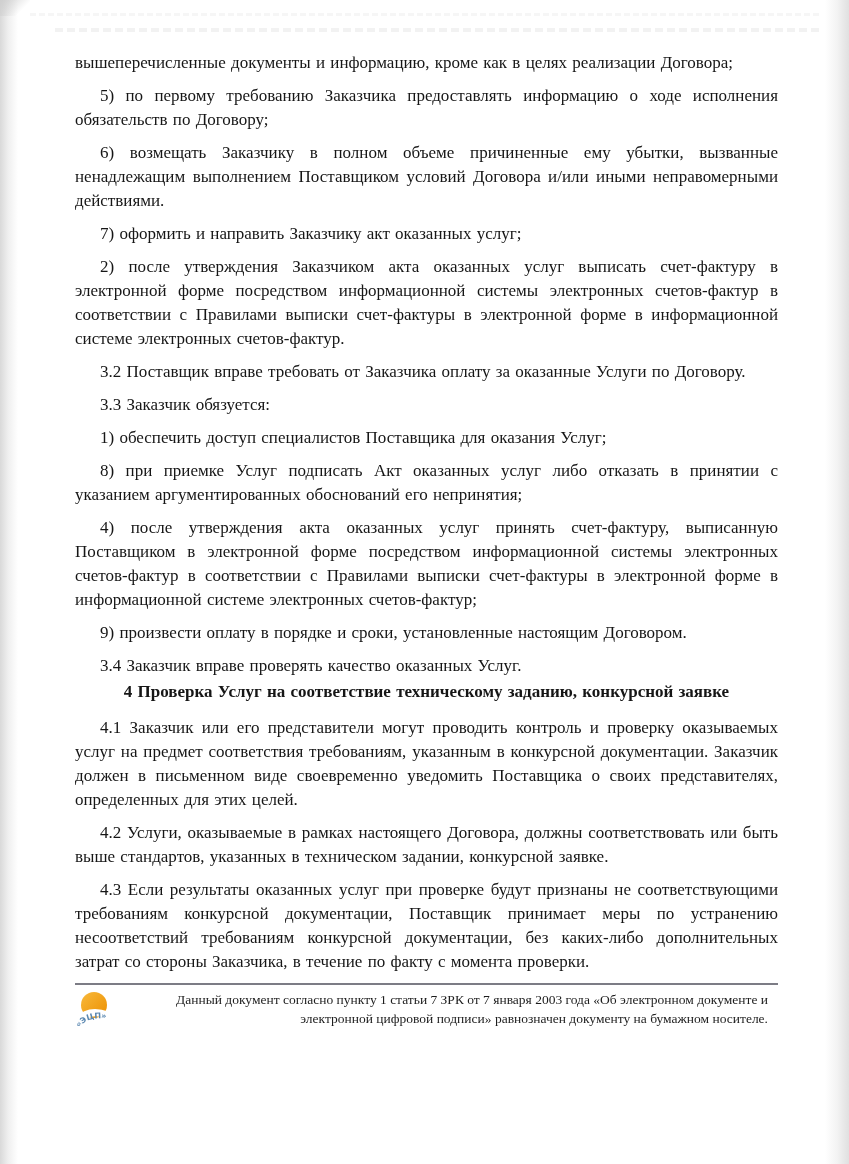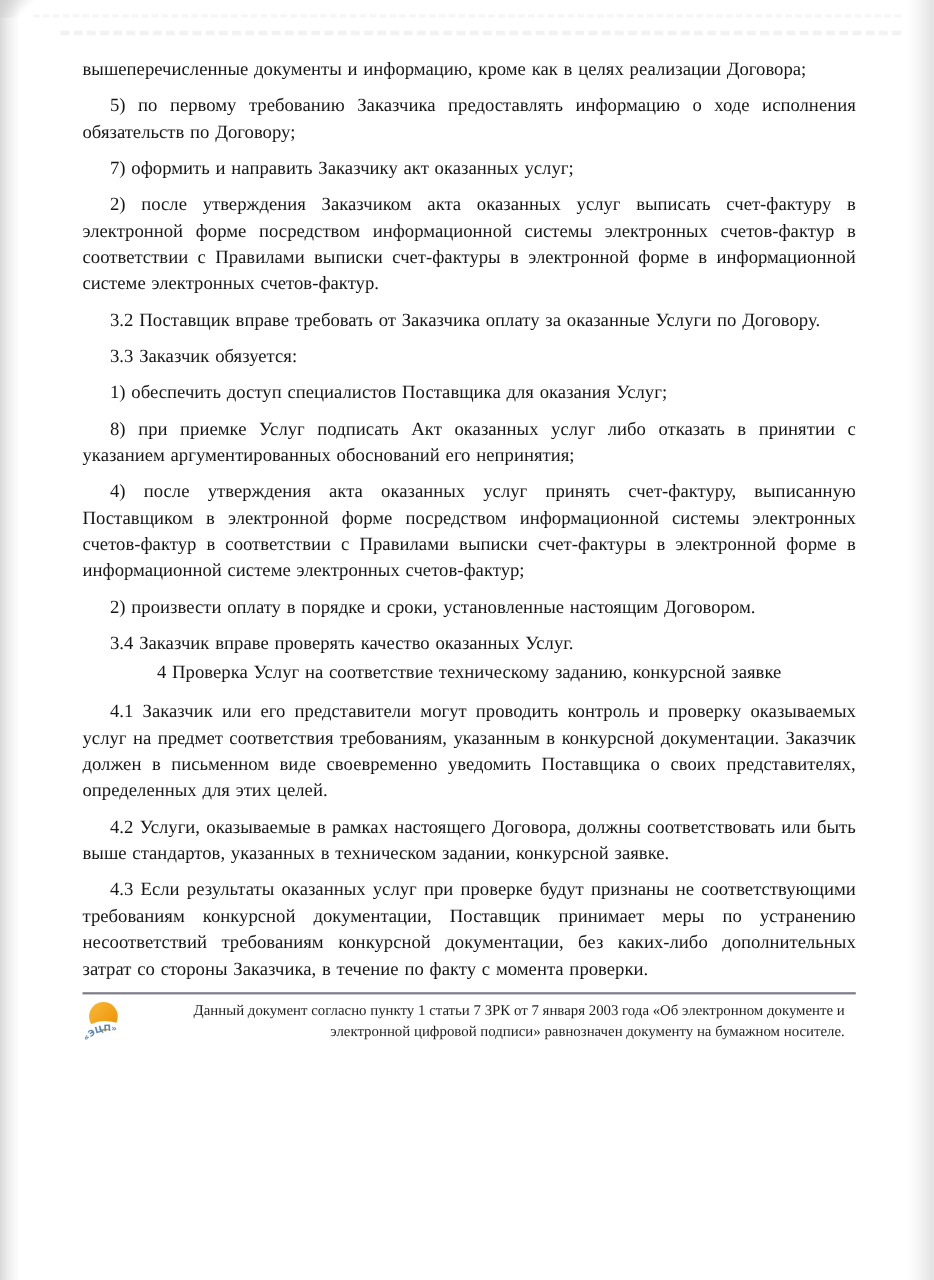--- a/index.html
+++ b/index.html
@@ -52,21 +52,21 @@
     margin: 0 0 9px 0;
     text-align: justify;
     text-indent: 25px;
     word-spacing: 1px;
   }
   p.para.noindent { text-indent: 0; }
   p.para.tight { margin-bottom: 2px; }
   p.para.heading {
     text-align: center;
     text-indent: 0;
-    font-weight: normal;
+    font-weight: bold;
     margin-bottom: 12px;
   }
   .rule {
     margin: 8px 0 4px 0;
     border: none;
     border-top: 2px solid #7c7c85;
     height: 0;
   }
   .footer {
     display: flex;
@@ -91,28 +91,29 @@
 <body>
 
 <div class="page">
 
   <div class="pagebreak-1"></div>
   <div class="pagebreak-2"></div>
 
   <div class="content">
     <p class="para noindent">вышеперечисленные документы и информацию, кроме как в целях реализации Договора;</p>
     <p class="para">5) по первому требованию Заказчика предоставлять информацию о ходе исполнения обязательств по Договору;</p>
+    <p class="para">6) возмещать Заказчику в полном объеме причиненные ему убытки, вызванные ненадлежащим выполнением Поставщиком условий Договора и/или иными неправомерными действиями.</p>
     <p class="para">7) оформить и направить Заказчику акт оказанных услуг;</p>
     <p class="para">2) после утверждения Заказчиком акта оказанных услуг выписать счет-фактуру в электронной форме посредством информационной системы электронных счетов-фактур в соответствии с Правилами выписки счет-фактуры в электронной форме в информационной системе электронных счетов-фактур.</p>
     <p class="para">3.2 Поставщик вправе требовать от Заказчика оплату за оказанные Услуги по Договору.</p>
     <p class="para">3.3 Заказчик обязуется:</p>
     <p class="para">1) обеспечить доступ специалистов Поставщика для оказания Услуг;</p>
     <p class="para">8) при приемке Услуг подписать Акт оказанных услуг либо отказать в принятии с указанием аргументированных обоснований его непринятия;</p>
     <p class="para">4) после утверждения акта оказанных услуг принять счет-фактуру, выписанную Поставщиком в электронной форме посредством информационной системы электронных счетов-фактур в соответствии с Правилами выписки счет-фактуры в электронной форме в информационной системе электронных счетов-фактур;</p>
-    <p class="para">2) произвести оплату в порядке и сроки, установленные настоящим Договором.</p>
+    <p class="para">9) произвести оплату в порядке и сроки, установленные настоящим Договором.</p>
     <p class="para tight">3.4 Заказчик вправе проверять качество оказанных Услуг.</p>
     <p class="para heading">4 Проверка Услуг на соответствие техническому заданию, конкурсной заявке</p>
     <p class="para">4.1 Заказчик или его представители могут проводить контроль и проверку оказываемых услуг на предмет соответствия требованиям, указанным в конкурсной документации. Заказчик должен в письменном виде своевременно уведомить Поставщика о своих представителях, определенных для этих целей.</p>
     <p class="para">4.2 Услуги, оказываемые в рамках настоящего Договора, должны соответствовать или быть выше стандартов, указанных в техническом задании, конкурсной заявке.</p>
     <p class="para">4.3 Если результаты оказанных услуг при проверке будут признаны не соответствующими требованиям конкурсной документации, Поставщик принимает меры по устранению несоответствий требованиям конкурсной документации, без каких-либо дополнительных затрат со стороны Заказчика, в течение по факту с момента проверки.</p>
 
     <div class="rule"></div>
 
     <div class="footer">
       <svg class="stamp" viewBox="0 0 36 40" aria-hidden="true">

